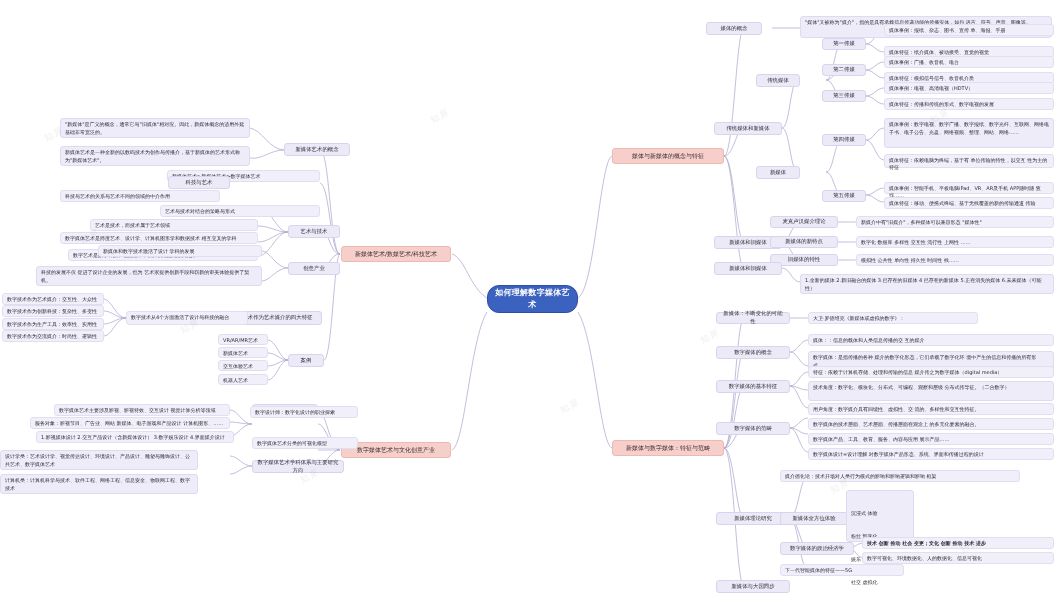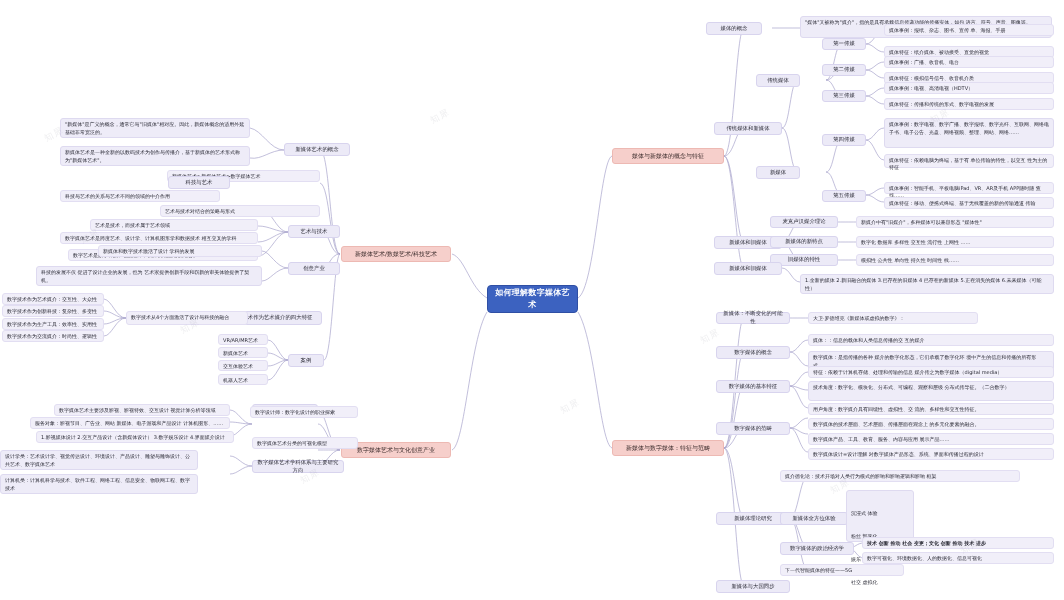--- a/index.html
+++ b/index.html
@@ -34,21 +34,21 @@
   }
   
   .n-root {
     background: #3c62c0;
     color: #ffffff;
     border: 1px solid #2f4fa4;
     font-size: 8px;
     font-weight: bold;
     justify-content: center;
     text-align: center;
-    border-radius: 4px;
+    border-radius: 12px;
     letter-spacing: 0.3px;
   }
   
   .n-l1 {
     background: #f6cfcb;
     border: 1px solid #edb9b3;
     font-size: 6px;
     justify-content: center;
     text-align: center;
     color: #3a2b2b;

